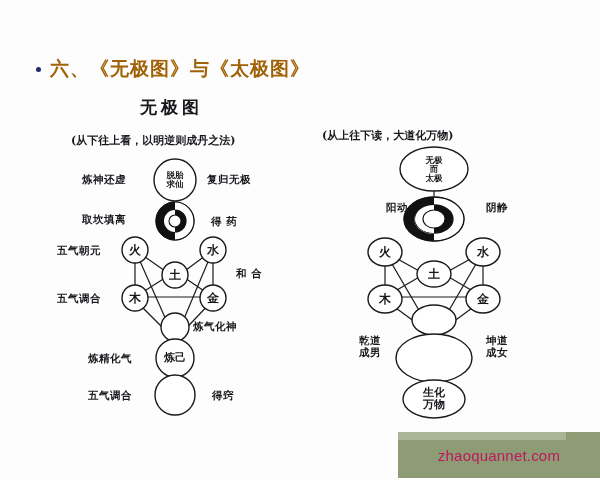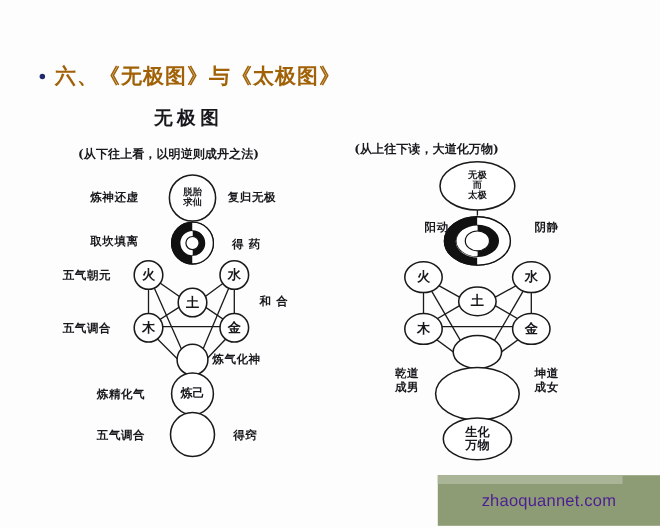--- a/index.html
+++ b/index.html
@@ -59,21 +59,21 @@
   .wm-band{
     position:absolute;left:398px;top:432px;width:202px;height:46px;
     background:#8d9c74;
   }
   .wm-strip{
     position:absolute;left:398px;top:432px;width:168px;height:8px;
     background:#a9b596;
   }
   .wm-text{
     position:absolute;left:398px;top:447px;width:202px;
-    text-align:center;color:#4c1d95;font-size:15px;
+    text-align:center;color:#be185d;font-size:15px;
     font-family:"Liberation Sans","DejaVu Sans",sans-serif;
     letter-spacing:0.2px;
   }
 </style>
 </head>
 <body>
 
 <div id="stage">
 
   <div class="slide-title">

